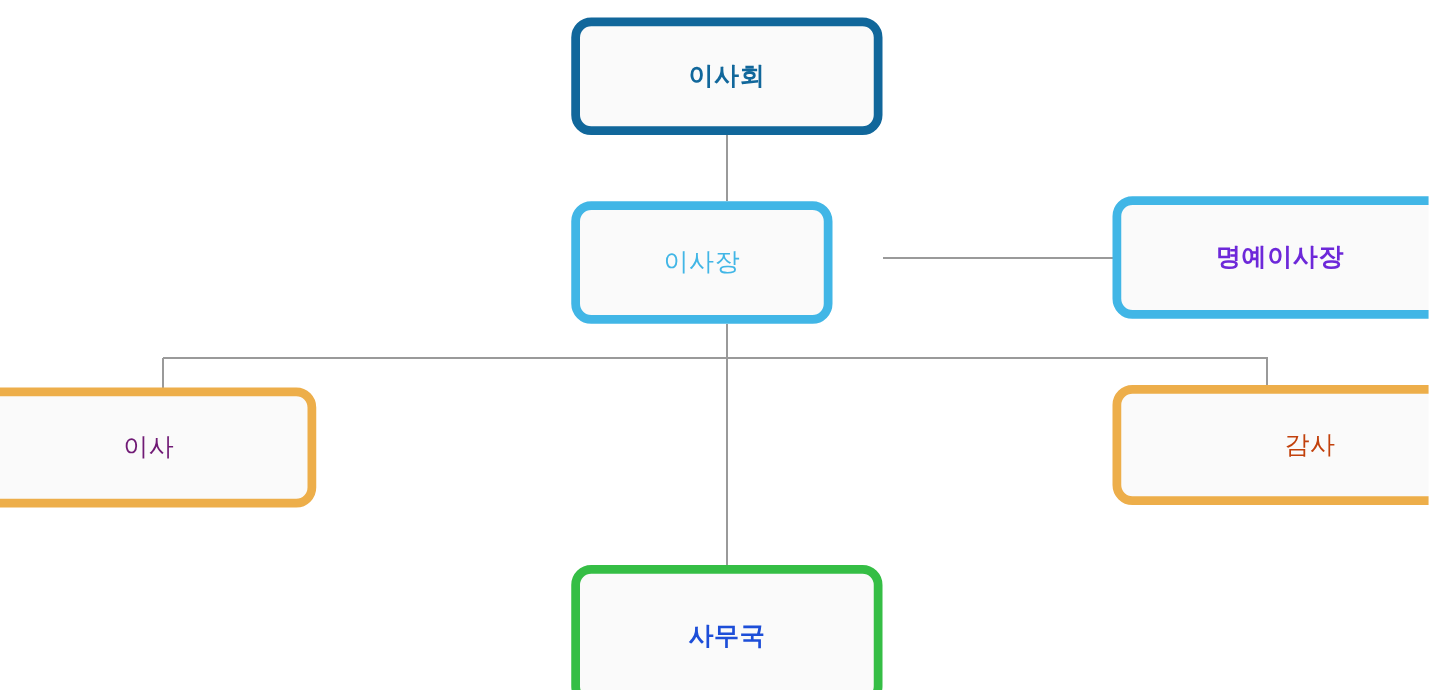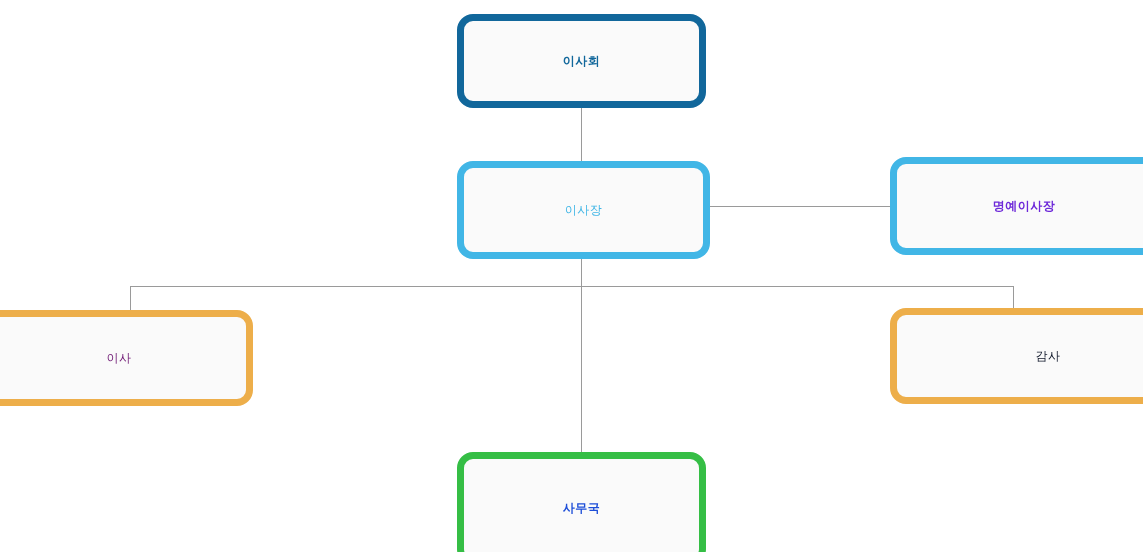--- a/index.html
+++ b/index.html
@@ -32,31 +32,31 @@
     background: #fafafa;
     border-style: solid;
     border-width: 7px;
     border-radius: 16px;
     display: flex;
     align-items: center;
     justify-content: center;
     text-align: center;
   }
   .node-label {
-    font-size: 12px;
+    font-size: 20px;
     letter-spacing: 0.5px;
     line-height: 1.2;
     white-space: nowrap;
   }
   .node-label.bold {
     font-weight: bold;
   }
   
   #node-board        { left: 457px; top: 14px;  width: 249px; height: 94px; }
-  #node-chairman     { left: 457px; top: 161px; width: 253px; height: 98px; }
+  #node-chairman     { left: 457px; top: 161px; width: 209px; height: 98px; }
   #node-honorary     { left: 890px; top: 157px; width: 268px; height: 98px; }
   #node-director     { left: -15px; top: 310px; width: 268px; height: 96px; }
   #node-auditor      { left: 890px; top: 308px; width: 268px; height: 96px; }
   #node-secretariat  { left: 457px; top: 452px; width: 249px; height: 113px; }
 </style>
 </head>
 <body>
 
 <div id="org-chart">
 
@@ -87,20 +87,20 @@
 
   <div class="node" id="node-honorary" style="border-color:#41b6e6;">
     <span class="node-label bold" style="color:#6d28d9;">명예이사장</span>
   </div>
 
   <div class="node" id="node-director" style="border-color:#edae4a;">
     <span class="node-label" style="color:#701a75;">이사</span>
   </div>
 
   <div class="node" id="node-auditor" style="border-color:#edae4a;">
-    <span class="node-label" style="color:#0f172a;margin-left:48px;">감사</span>
+    <span class="node-label" style="color:#c2410c;margin-left:48px;">감사</span>
   </div>
 
   <div class="node" id="node-secretariat" style="border-color:#35be45;">
     <span class="node-label bold" style="color:#1d4ed8;">사무국</span>
   </div>
 
 </div>
 
 </body></html>

